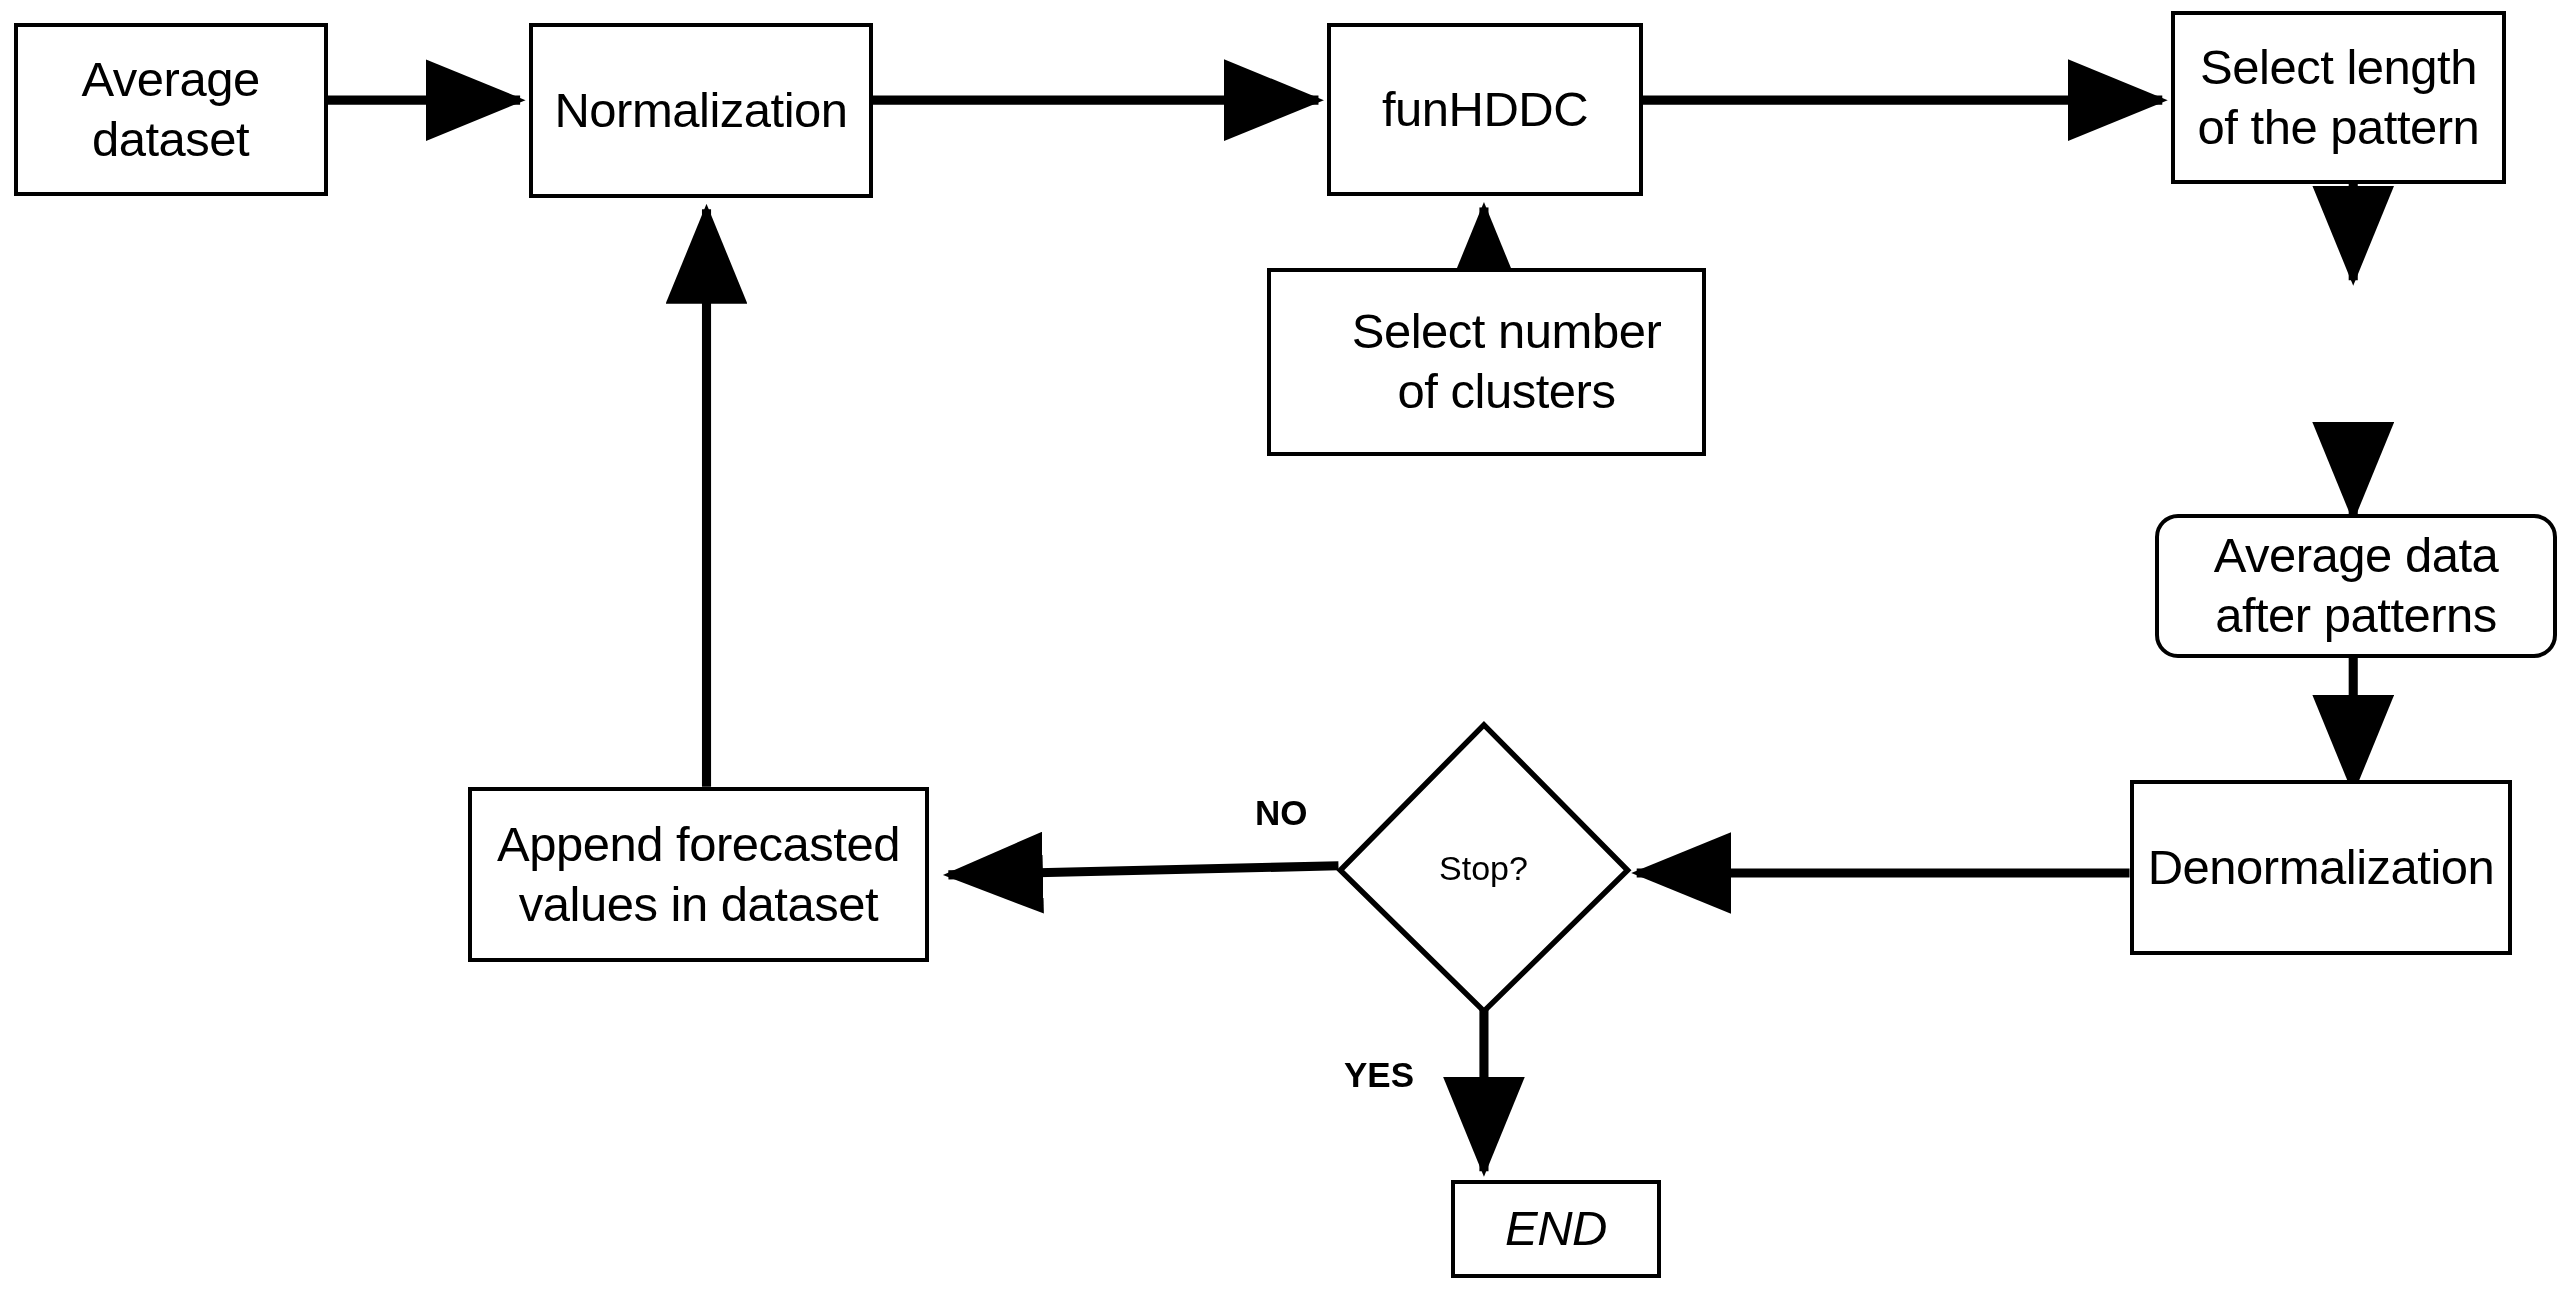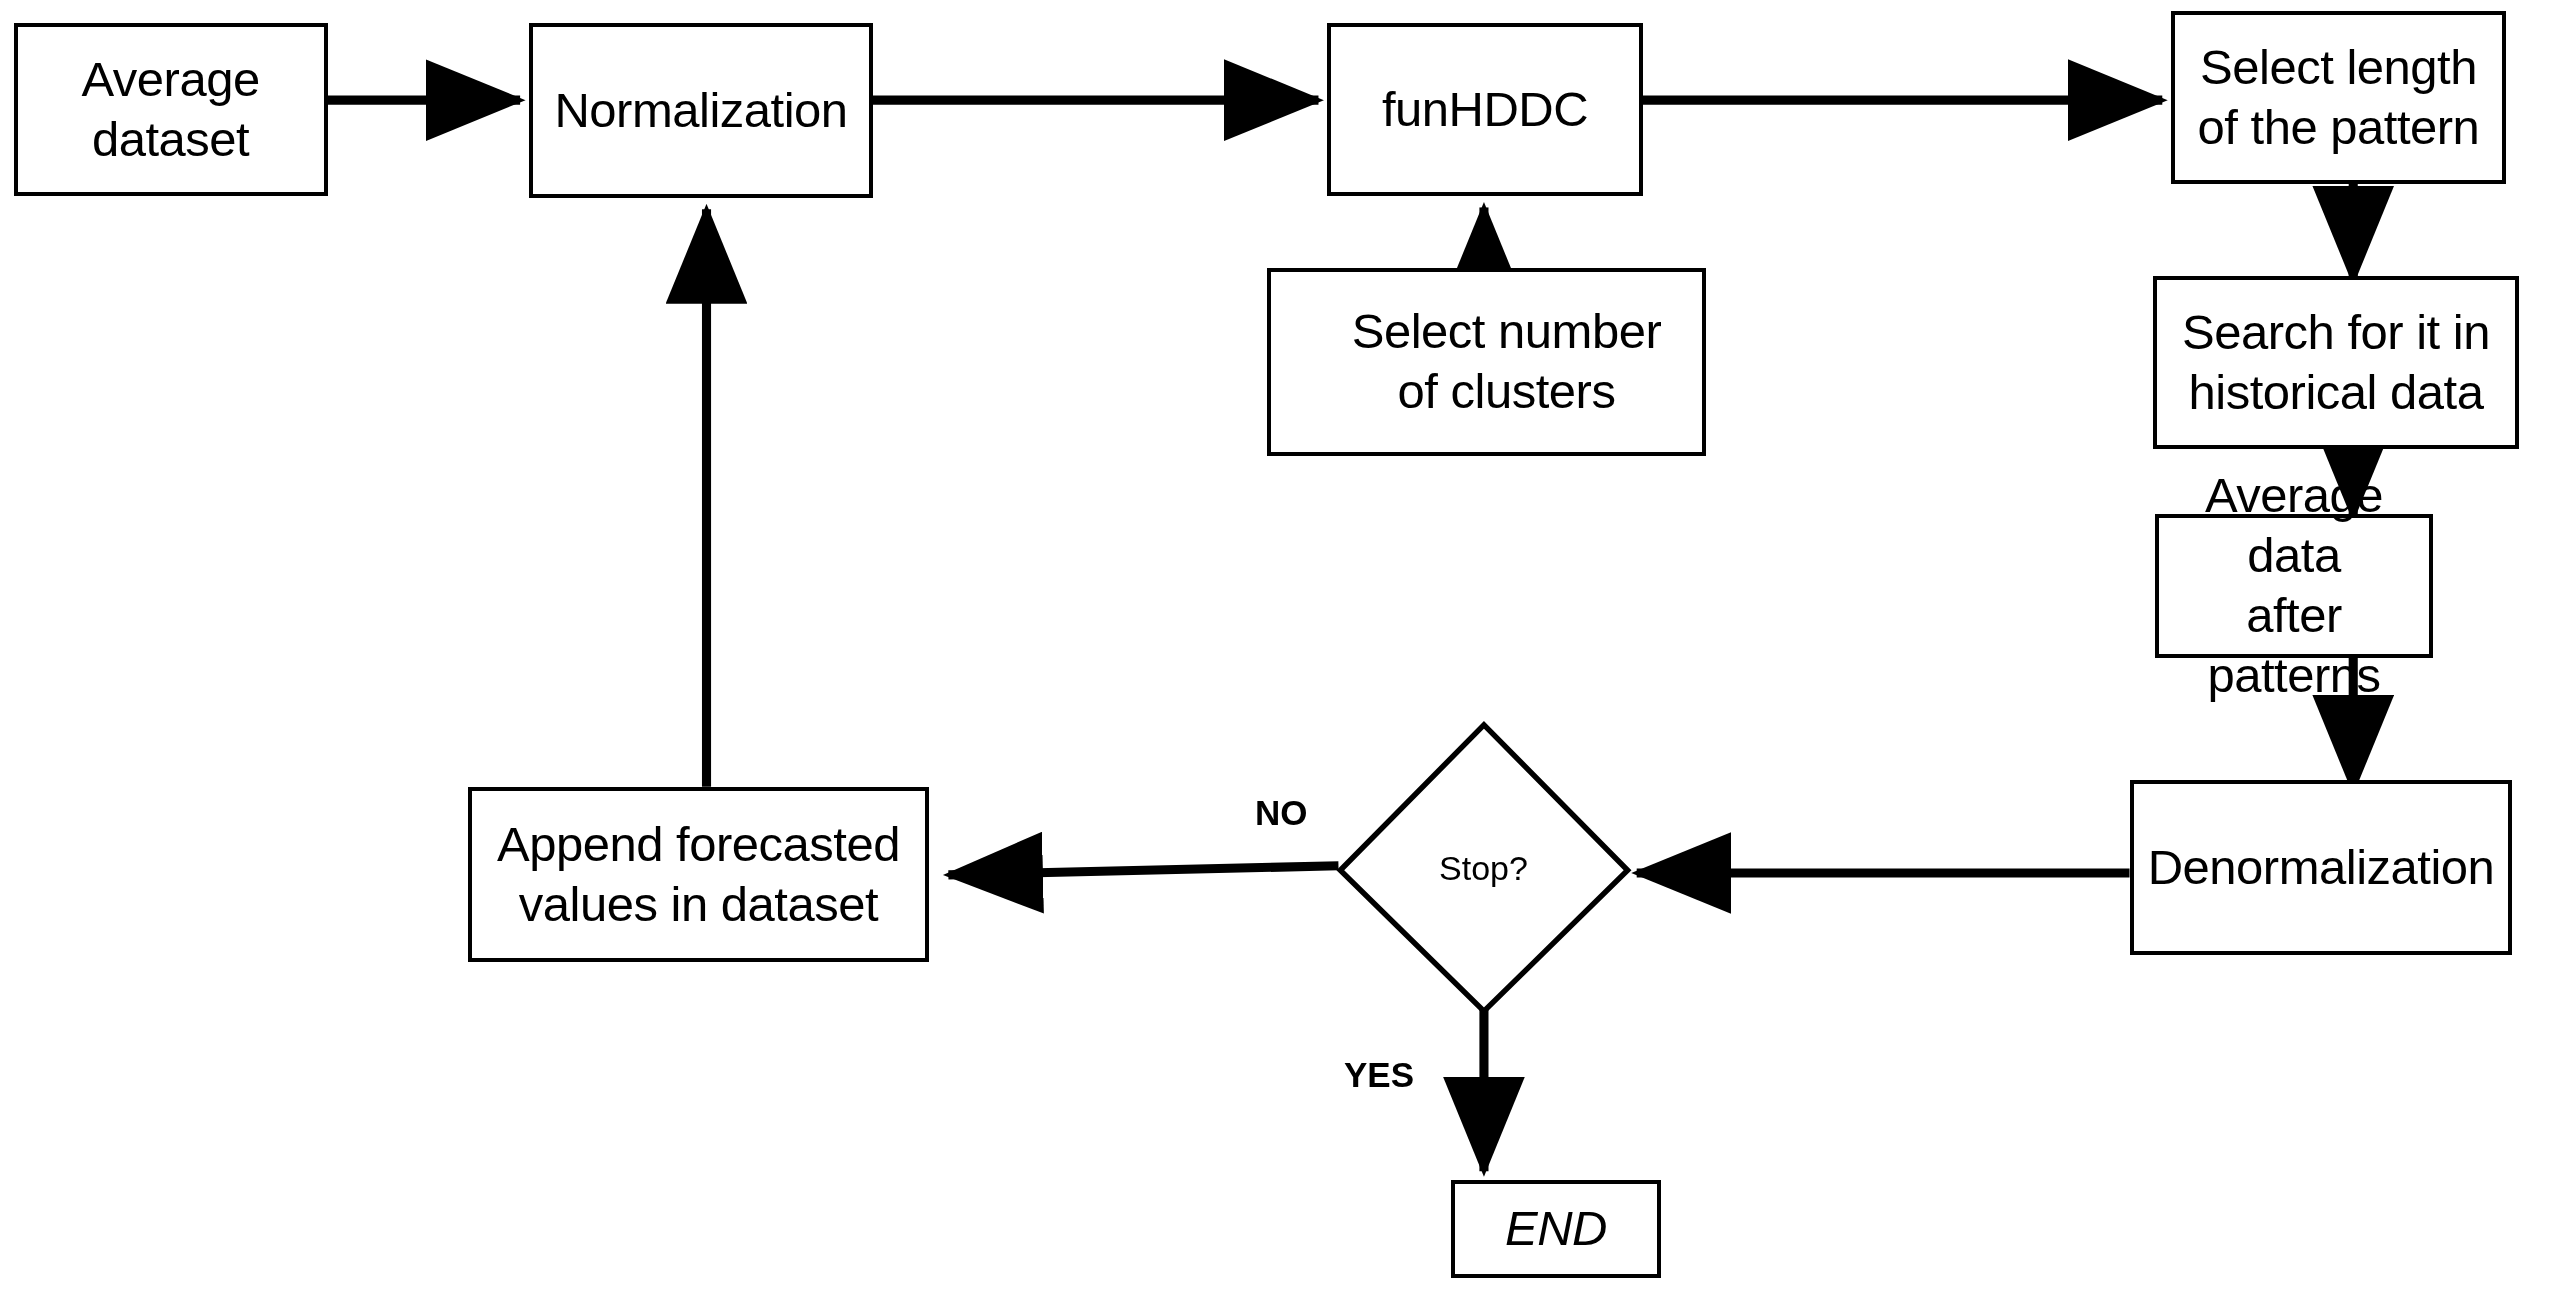--- a/index.html
+++ b/index.html
@@ -124,26 +124,22 @@
   <div class="node" style="left:1267px; top:268px; width:439px; height:188px;padding-left:40px;">
     <span class="node-label">Select number
 of clusters</span>
   </div>
 
   <div class="node" style="left:2171px; top:11px; width:335px; height:173px;">
     <span class="node-label">Select length
 of the pattern</span>
   </div>
 
-  <div class="node" style="left:2153px; top:276px; width:366px; height:173px;">
-    <span class="node-label">Search for it in
-historical data</span>
-  </div>
 
-  <div class="node" style="left:2155px; top:514px; width:278px; height:144px;">
+  <div class="node" style="left:2155px; top:514px; width:402px; height:144px;border-radius:23px;">
     <span class="node-label">Average data
 after patterns</span>
   </div>
 
   <div class="node" style="left:2130px; top:780px; width:382px; height:175px;">
     <span class="node-label">Denormalization</span>
   </div>
 
   <div class="node" style="left:468px; top:787px; width:461px; height:175px;">
     <span class="node-label">Append forecasted

